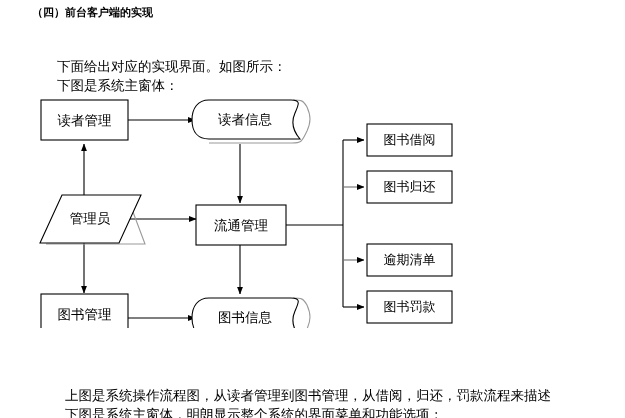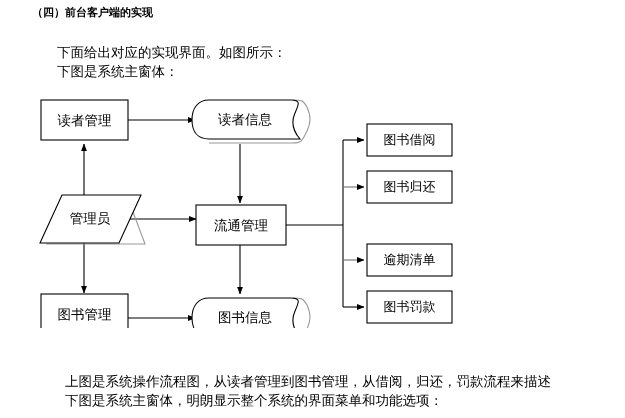--- a/index.html
+++ b/index.html
@@ -27,20 +27,21 @@
     font-weight: bold;
     letter-spacing: 0px;
     white-space: nowrap;
     line-height: 22px;
   }
   .para {
     position: absolute;
     font-size: 13.5px;
     line-height: 19px;
     white-space: nowrap;
+    margin-top: 14px;
   }
   .para-intro {
     left: 57px;
     top: 43px;
   }
   .para-outro {
     left: 65px;
     top: 372px;
   }
   .para .line { display: block; }

